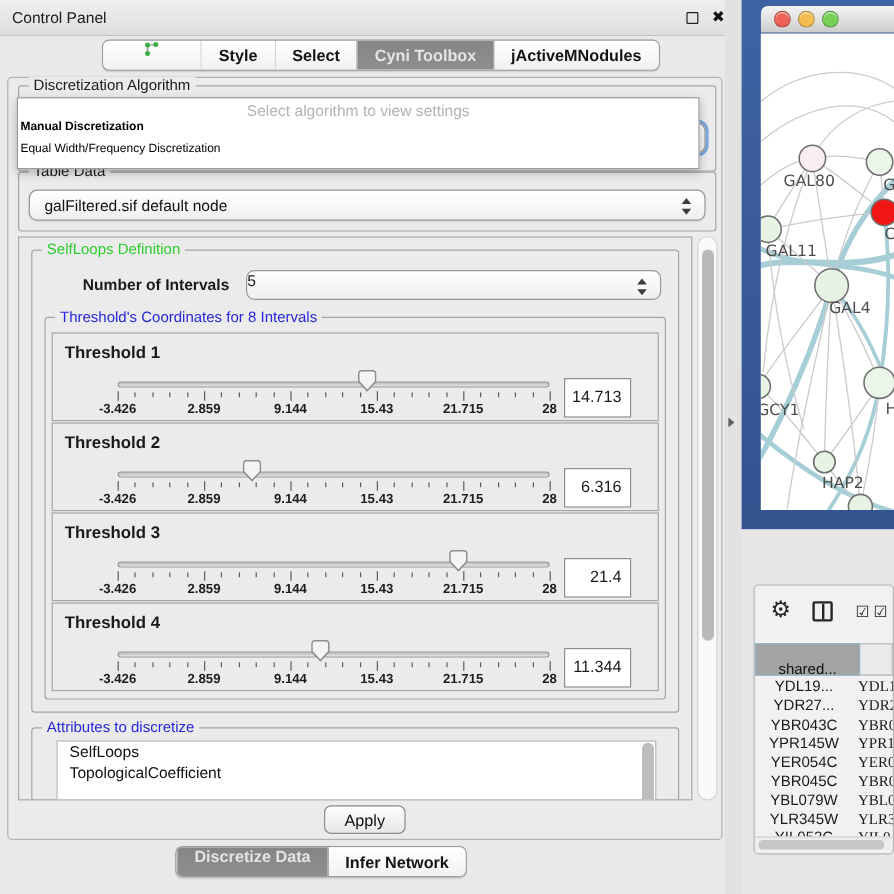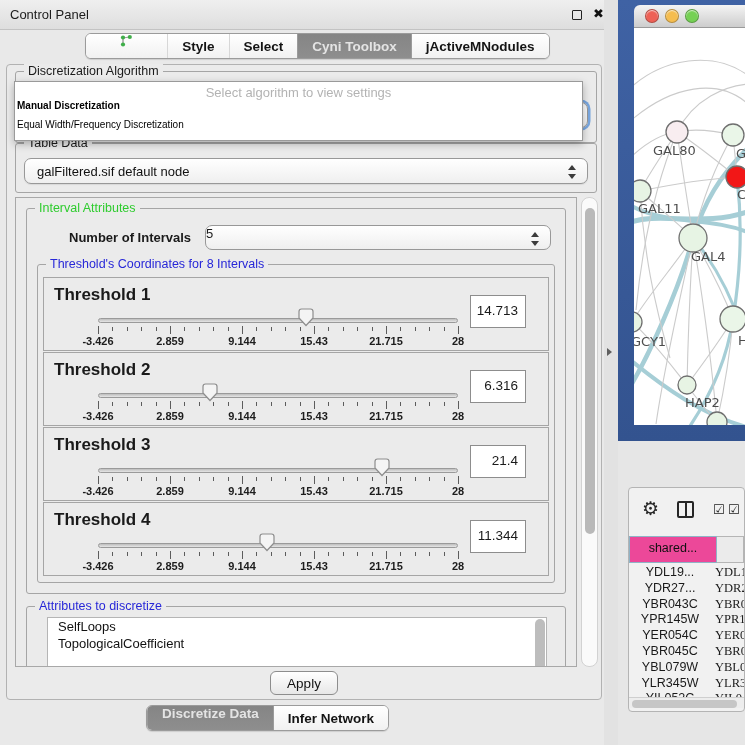--- a/index.html
+++ b/index.html
@@ -48,30 +48,30 @@
   .vscroll .thumb{position:absolute;left:2.5px;top:10px;width:10px;height:326px;background:#b9b9b9;border-radius:5px;}
 
   .interval-group{position:relative;margin:4px 2px 0 2px;border:1px solid #a5a5a5;border-radius:3px;padding:14px 6px 10px 6px;}
   .noi-row{display:flex;align-items:center;margin:2px 4px 10px 36px;}
   .noi-label{font-weight:bold;font-size:13px;margin-right:14px;white-space:nowrap;}
   .noi-combo{position:relative;flex:1;height:25px;border:1px solid #989898;border-radius:7px;background:linear-gradient(#ffffff,#efefef);margin-right:4px;}
   .thr-group{position:relative;margin:14px 4px 0 4px;border:1px solid #a5a5a5;border-radius:3px;padding:12px 5px 6px 5px;}
 
   .thr-panel{position:relative;height:74px;border:1px solid #a5a5a5;background:#ebebeb;}
   .thr-panel + .thr-panel{margin-top:1px;}
-  .thr-label{position:absolute;left:10px;top:7px;font-weight:bold;font-size:17px;}
+  .thr-label{position:absolute;left:10px;top:7px;font-weight:bold;font-size:14px;}
   .track{position:absolute;left:54px;top:40px;width:360px;height:5px;border:1px solid #9a9a9a;border-radius:3px;background:linear-gradient(#bdbdbd,#e6e6e6);}
   .handle{position:absolute;top:30px;width:16px;height:19px;}
   .ticks{position:absolute;left:54px;top:48px;width:360px;height:9px;}
   .ticks i{position:absolute;top:0;width:1px;background:#5c5c5c;}
   .ticks i.short{height:4px;top:1px;}
   .ticks i.long{height:8px;}
   .tlabels{position:absolute;left:54px;top:57px;width:360px;height:12px;}
   .tlabels span{position:absolute;transform:translateX(-50%);font-size:11px;font-weight:bold;color:#1d1d1d;white-space:nowrap;}
-  .vbox{position:absolute;left:426px;top:17px;width:56px;height:33px;background:#fff;border:1.5px solid #8d8d8d;font-size:13.5px;text-align:right;padding:7px 7px 0 0;}
+  .vbox{position:absolute;left:426px;top:37px;width:56px;height:33px;background:#fff;border:1.5px solid #8d8d8d;font-size:13.5px;text-align:right;padding:7px 7px 0 0;}
 
   .attr-group{position:relative;margin:12px 2px 0 2px;border:1px solid #a5a5a5;border-radius:3px;padding:10px 6px 6px 6px;height:96px;}
   .attr-sub{font-weight:bold;font-size:13px;margin:2px 0 6px 6px;}
   .listbox{position:relative;margin:0 12px 0 14px;height:62px;background:#fff;border:1px solid #b5b5b5;overflow:hidden;}
   .listbox .li{padding-left:10px;line-height:17px;font-size:13px;color:#111;white-space:nowrap;}
   .lb-thumb{position:absolute;right:1px;top:1px;width:10px;height:56px;background:#bdbdbd;border-radius:5px;}
 
   .apply-btn{position:absolute;left:50%;transform:translateX(-50%);top:606px;width:68px;height:24px;border:1px solid #8d8d8d;border-radius:6px;background:linear-gradient(#ffffff,#e7e7e7);font-size:13.5px;font-family:inherit;color:#111;padding:0;}
 
   
@@ -88,21 +88,21 @@
   
   .tp-header{position:absolute;left:618px;top:448px;width:127px;height:34px;background:linear-gradient(#ededed,#dddddd);border-bottom:1px solid #c8c8c8;}
   .tp-header span{position:absolute;left:17px;top:9px;font-size:13px;color:#1c1c1c;}
   .table-panel{position:absolute;left:628px;top:487px;width:117px;height:225px;background:#f1f1f1;border:1px solid #b4b4b4;border-radius:4px;overflow:hidden;}
   .tp-toolbar{position:absolute;left:0;top:0;width:100%;height:44px;}
   .gear{position:absolute;left:13px;top:9px;font-size:19px;color:#262626;}
   .split-ico{position:absolute;left:48px;top:13px;width:17px;height:17px;border:2px solid #262626;border-radius:2px;}
   .split-ico:after{content:"";position:absolute;left:5.5px;top:0;width:2px;height:13px;background:#262626;}
   .chk{position:absolute;top:14px;font-size:13px;color:#222;}
   .tp-head{position:absolute;left:0;top:48px;width:100%;height:27px;display:flex;}
-  .hc1{width:96px;background:#ec4899;border:1px solid #8fb3c6;text-align:center;font-size:12.5px;padding-top:4px;color:#111;}
+  .hc1{width:96px;background:#a3a3a3;border:1px solid #8fb3c6;text-align:center;font-size:12.5px;padding-top:14px;color:#111;}
   .hc2{flex:1;background:#ebebeb;border:1px solid #b5b5b5;border-left:none;font-size:12.5px;padding:6px 0 0 26px;color:#111;white-space:nowrap;overflow:hidden;}
   .tp-rows{position:absolute;left:2px;top:77px;width:115px;}
   .trow{display:flex;height:15.8px;font-size:12.5px;}
   .trow .c1{width:78px;text-align:center;white-space:nowrap;overflow:hidden;}
   .trow .c2{flex:1;padding-left:6px;white-space:nowrap;overflow:hidden;font-family:Liberation Serif, serif;}
   .hscroll{position:absolute;left:0;bottom:3px;width:100%;height:11px;border-top:1px solid #cfcfcf;background:#ededed;}
   .hscroll .thumb{position:absolute;left:3px;top:1.5px;width:105px;height:8px;background:#c6c6c6;border-radius:4px;}
 </style>
 </head>
 <body>
@@ -161,21 +161,21 @@
       <div class="group tabledata-group">
         <span class="gtitle">Table Data</span>
         <div class="combo tabledata-combo">
           <span class="cval">galFiltered.sif default node</span>
           <span class="spin"></span>
         </div>
       </div>
 
       <div class="viewport">
         <div class="interval-group">
-          <span class="gtitle green">Interval Attributes</span>
+          <span class="gtitle green">SelfLoops Definition</span>
           <div class="noi-row">
             <span class="noi-label">Number of Intervals</span>
             <div class="noi-combo">
               <span class="cval">5</span>
               <span class="spin"></span>
             </div>
           </div>
           <div class="thr-group">
             <span class="gtitle blue">Threshold's Coordinates for 8 Intervals</span>
             <div id="thresholds">

